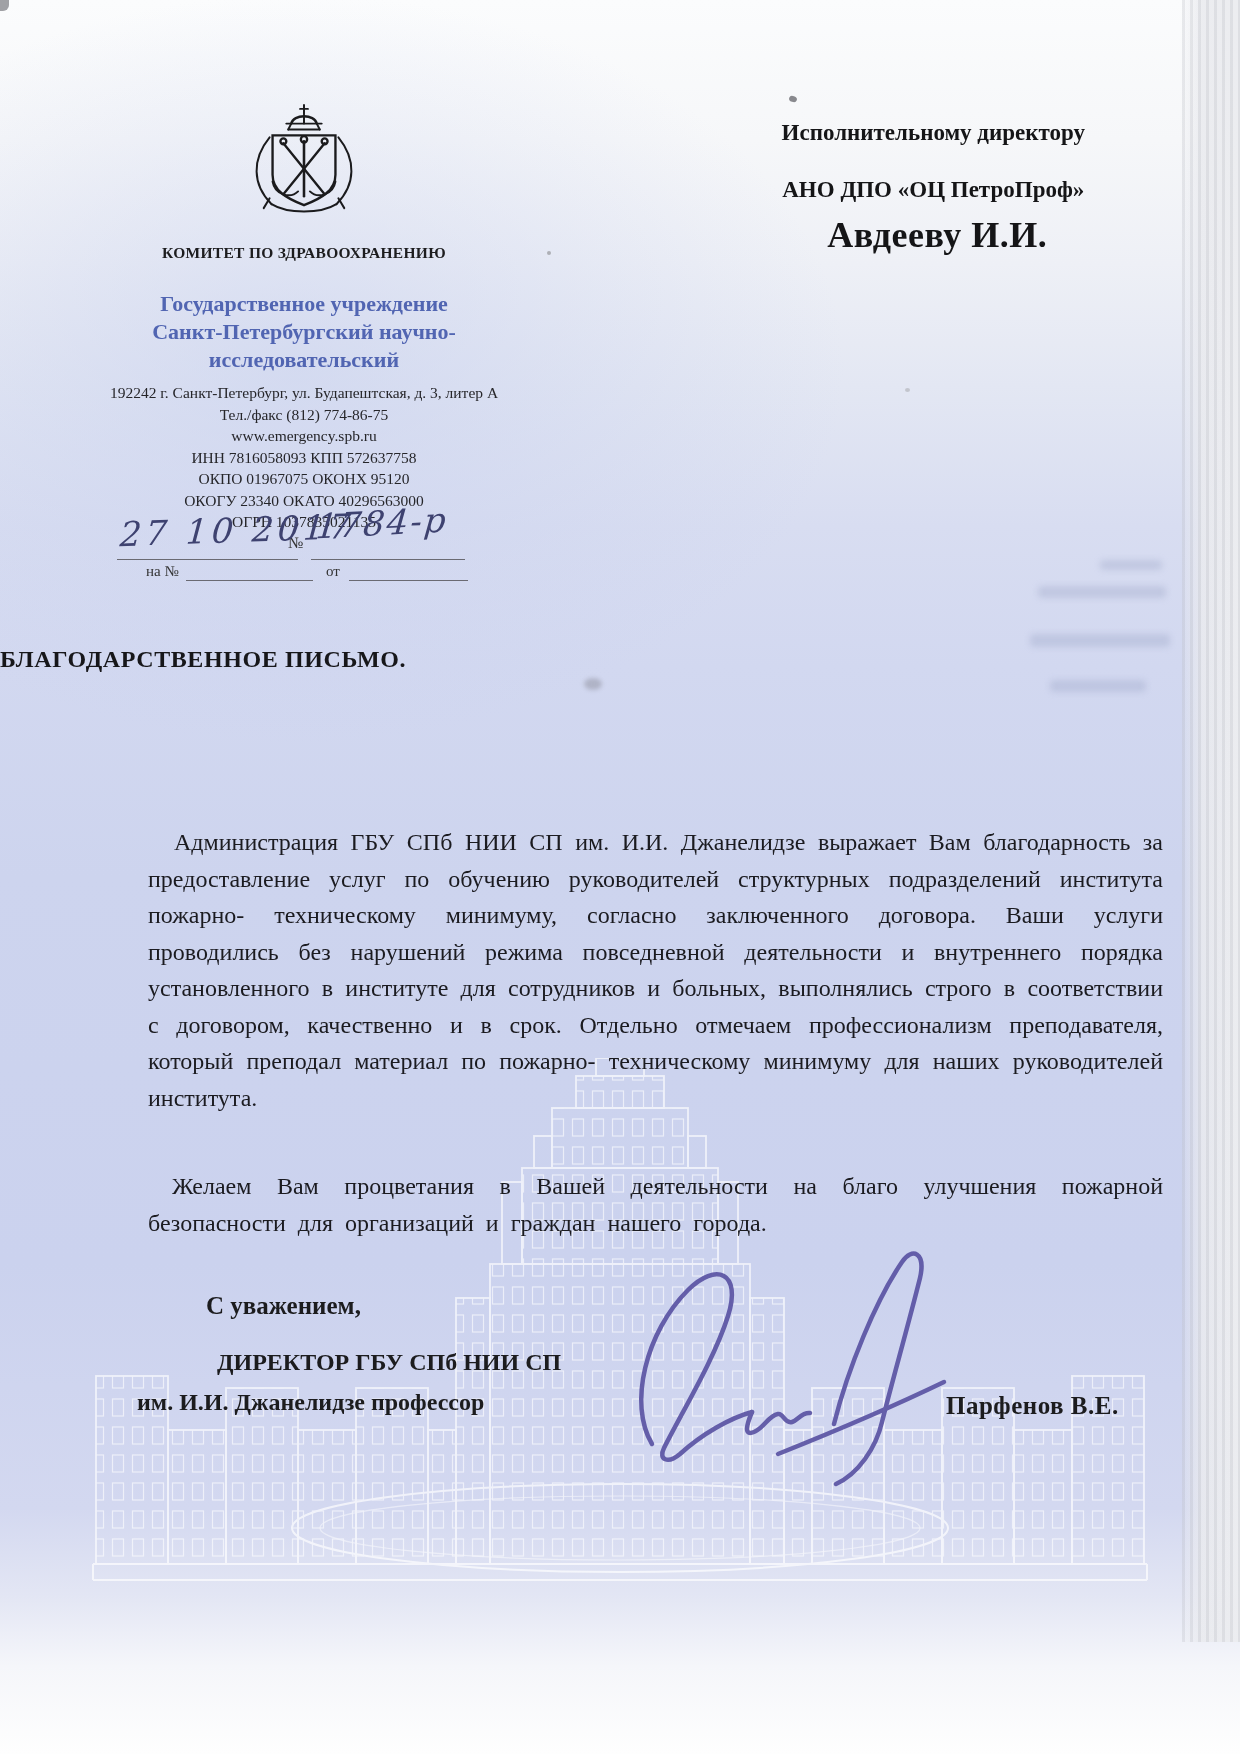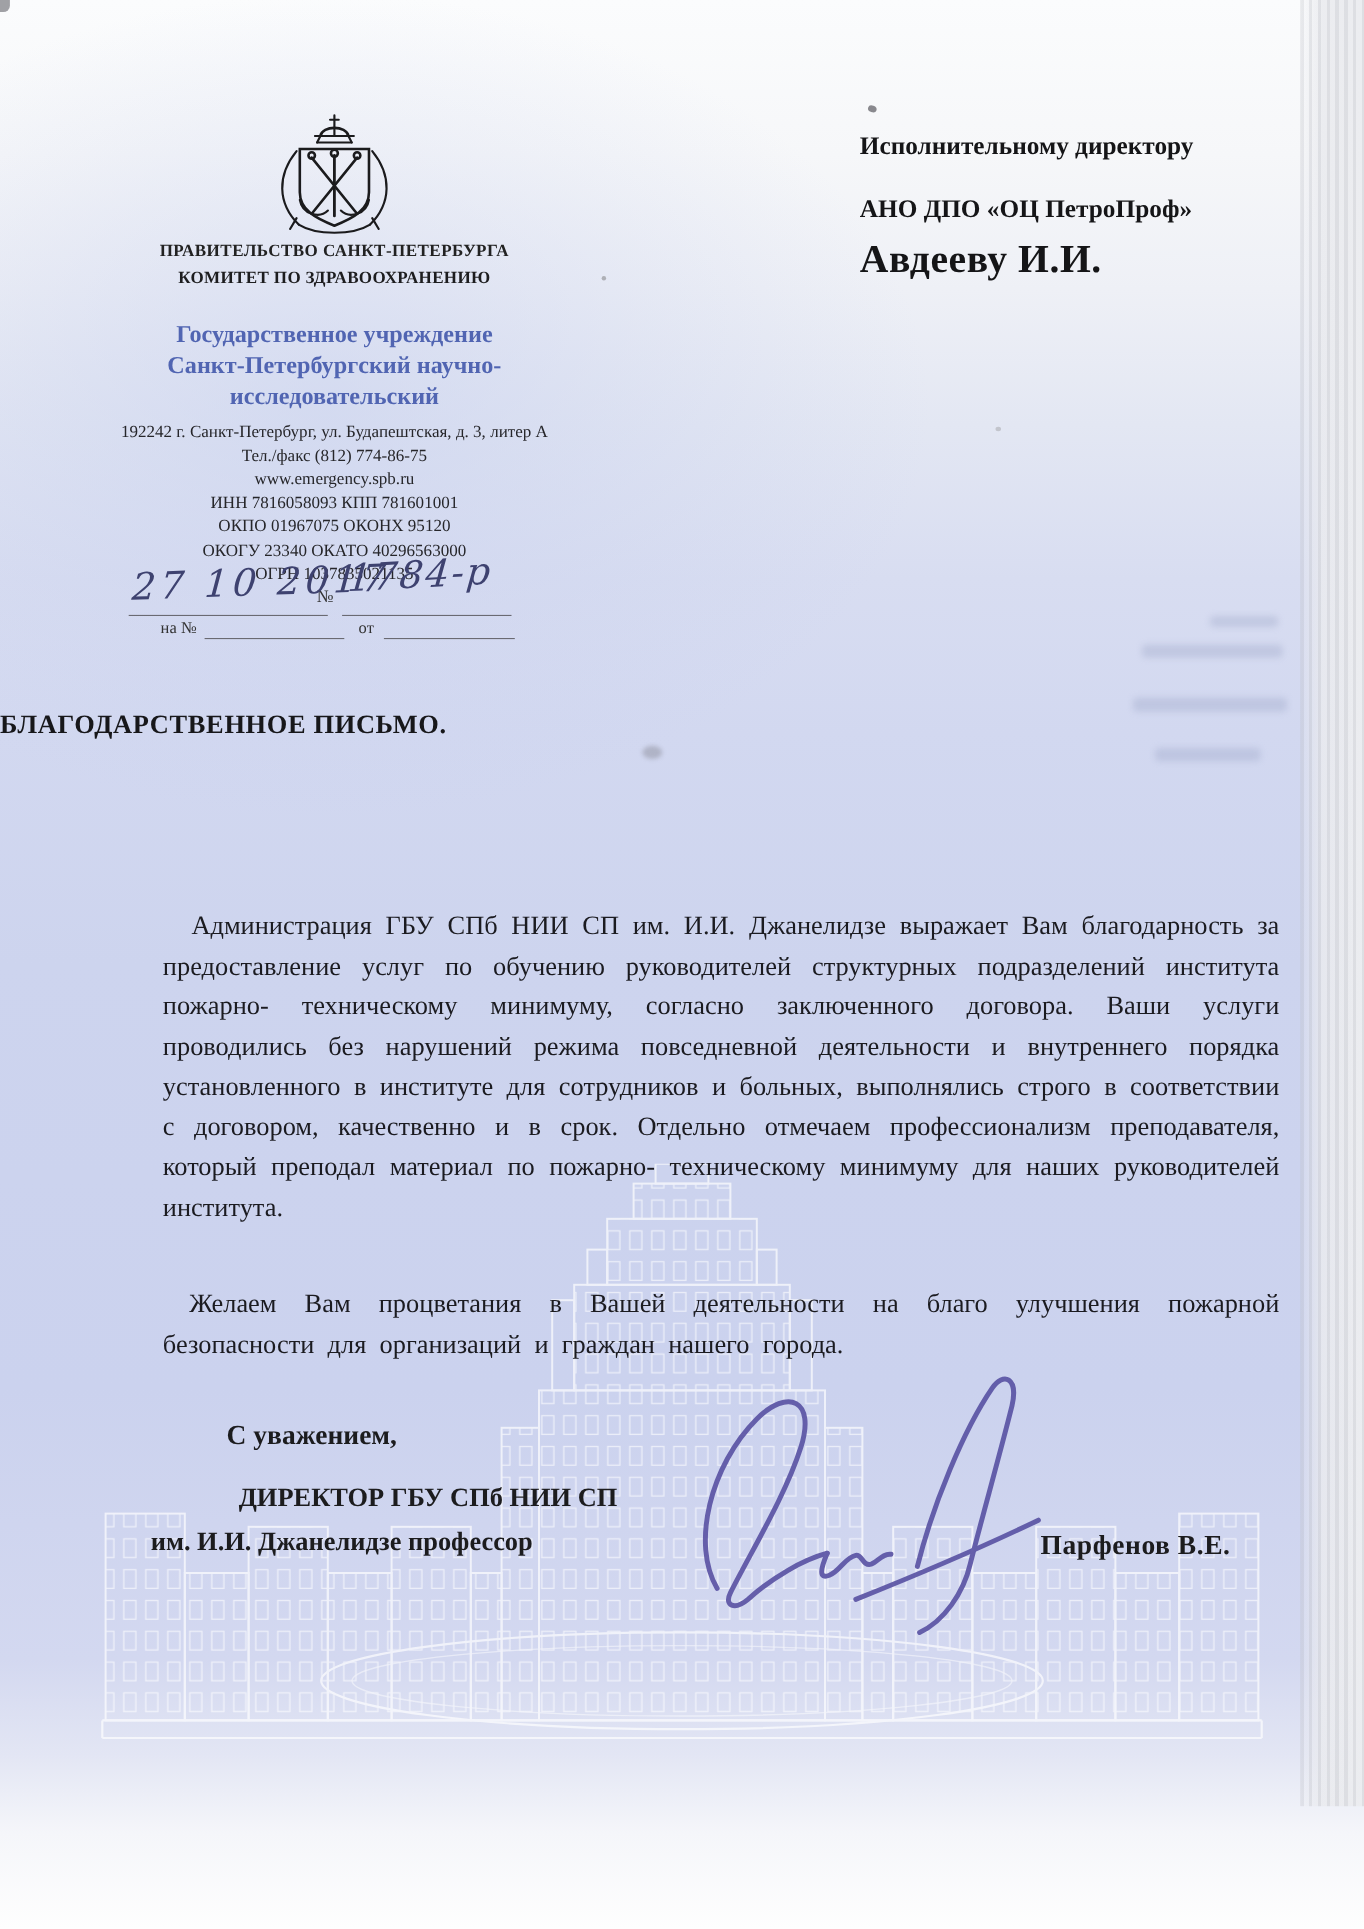--- a/index.html
+++ b/index.html
@@ -48,21 +48,21 @@
   .no-sign{left:288px;top:534px;font-size:16px;color:#333;z-index:2;}
   .uline{height:0;border-bottom:1.6px solid #6a6a72;z-index:2;}
   .ul1{left:117px;top:559px;width:181px;}
   .ul2{left:311px;top:559px;width:154px;}
   .ul3{left:186px;top:580px;width:127px;}
   .ul4{left:349px;top:580px;width:119px;}
   .ref-lab{font-size:15px;color:#333;z-index:2;}
   .na{left:146px;top:563px;}
   .ot{left:326px;top:563px;}
   
-  .addressee{right:155px;top:120px;text-align:left;z-index:2;color:#151517;}
+  .addressee{right:155px;top:120px;text-align:center;z-index:2;color:#151517;}
   .addr-l1{font-size:23px;font-weight:700;}
   .addr-l2{font-size:23px;font-weight:700;margin-top:31px;}
   .addr-l3{font-size:36px;font-weight:700;margin-top:11px;margin-right:-8px;letter-spacing:.5px;}
   
   .doc-title{left:0;top:646px;width:1196px;font-size:24px;font-weight:700;letter-spacing:.6px;z-index:2;color:#17171a;}
   
   .para{left:148px;width:1015px;font-size:24px;line-height:36.5px;text-align:justify;word-spacing:6px;z-index:2;color:#1b1b20;}
   .p1{top:824px;text-indent:26px;}
   .p2{top:1168px;text-indent:24px;}
   
@@ -156,31 +156,30 @@
         <path d="M44 42 L 86 94"></path>
           <circle cx="44" cy="40" r="3"></circle>
         <path d="M86 94 c6 -2 10 -7 11 -13 M86 94 c-6 2 -11 1 -15 -3" stroke-width="2"></path>
         <path d="M86 42 L 44 94"></path>
           <circle cx="86" cy="40" r="3"></circle>
         <path d="M44 94 c-6 -2 -10 -7 -11 -13 M44 94 c6 2 11 1 15 -3" stroke-width="2"></path>
         <path d="M30 36 C 12 58, 12 84, 32 104 M100 36 C 118 58, 118 84, 98 104" stroke-width="2"></path>
         <path d="M32 104 C 48 114, 82 114, 98 104 M30 98 l-6 10 M100 98 l6 10" stroke-width="2"></path>
       </g>
     </svg>
-    <div class="lh-gov">ПРАВИТЕЛЬСТВО САНКТ-ПЕТЕРБУРГА</div>
     <div class="lh-com">КОМИТЕТ ПО ЗДРАВООХРАНЕНИЮ</div>
     <div class="lh-blue">
       <div>Государственное учреждение</div>
       <div>Санкт-Петербургский научно-исследовательский</div>
     </div>
     <div class="lh-details">
       <div>192242 г. Санкт-Петербург, ул. Будапештская, д. 3, литер А</div>
       <div>Тел./факс (812) 774-86-75</div>
       <div>www.emergency.spb.ru</div>
-      <div>ИНН 7816058093 КПП 781601001</div>
+      <div>ИНН 7816058093 КПП 572637758</div>
       <div>ОКПО 01967075 ОКОНХ 95120</div>
       <div>ОКОГУ 23340 ОКАТО 40296563000</div>
       <div>ОГРН 1037835021135</div>
     </div>
   </div>
 
   <div class="abs hand hw-date">27 10 2017</div>
   <div class="abs no-sign">№</div>
   <div class="abs hand hw-num">1784-р</div>
   <div class="abs uline ul1"></div>

